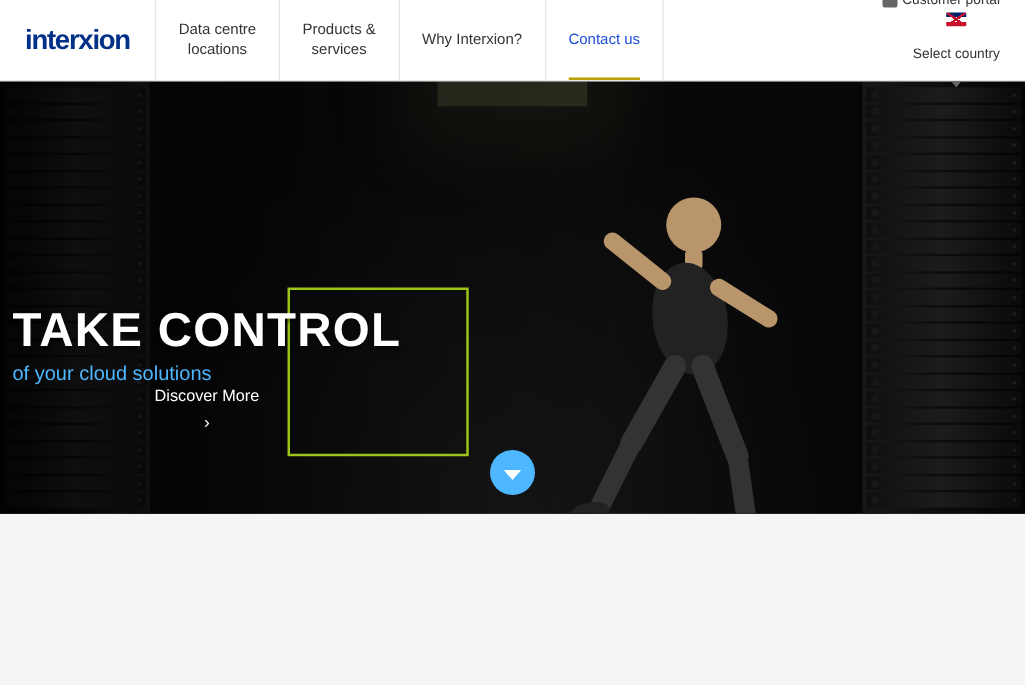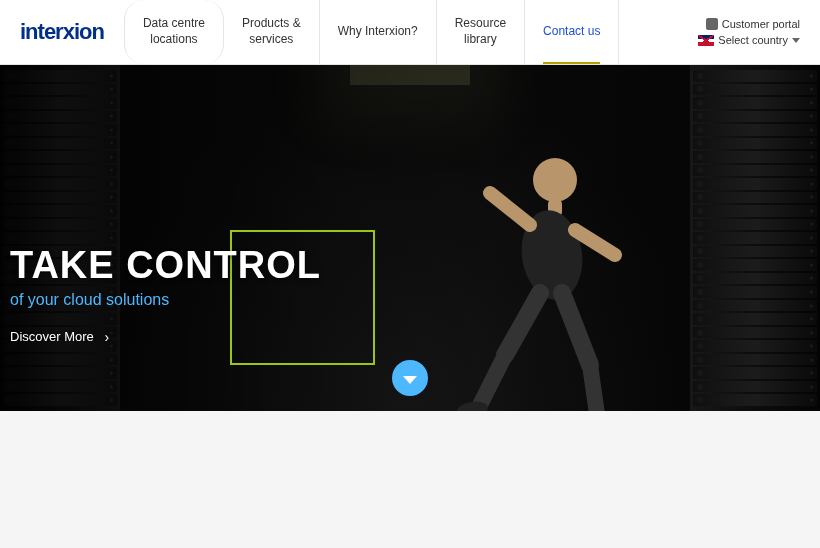--- a/index.html
+++ b/index.html
@@ -34,21 +34,21 @@
       display: flex;
       align-items: center;
       padding: 0 18px;
       font-size: 12px;
       color: #333;
       text-align: center;
       cursor: pointer;
       border-right: 1px solid #e5e5e5;
       line-height: 1.3;
     }
-    .nav-item:first-child { border-left: 1px solid #e5e5e5; border-radius: 20px; }
+    .nav-item:first-child { border-left: 1px solid #e5e5e5; }
     .nav-item.contact-active {
       color: #1d4ed8;
       position: relative;
     }
     .nav-item.contact-active::after {
       content: '';
       position: absolute;
       bottom: 0;
       left: 18px;
       right: 18px;
@@ -76,22 +76,23 @@
     .customer-portal-icon {
       width: 12px;
       height: 12px;
       background: #666;
       border-radius: 2px;
       display: inline-block;
     }
     .select-country {
       display: flex;
       align-items: center;
-      gap: 4px;
+      gap: 16px;
       cursor: pointer;
+      flex-direction: column;
     }
     .flag-icon {
       width: 16px;
       height: 11px;
       background: linear-gradient(to bottom, #012169 33%, #fff 33%, #fff 66%, #C8102E 66%);
       display: inline-block;
       border-radius: 1px;
       position: relative;
       overflow: hidden;
     }
@@ -234,24 +235,24 @@
     .hero-subtitle {
       font-size: 16px;
       color: #4db8ff;
       margin-top: 4px;
       font-weight: 400;
     }
     .discover-more {
       display: flex;
       align-items: center;
       gap: 5px;
-      margin-top: 20px;
       color: #fff;
       font-size: 13px;
       cursor: pointer;
+      flex-direction: column;
     }
     .discover-arrow {
       width: 16px;
       height: 16px;
       display: flex;
       align-items: center;
       justify-content: center;
       font-size: 14px;
     }
 
@@ -283,21 +284,20 @@
 </head>
 <body>
 
 <header class="header">
   <div class="logo">interxion</div>
 
   <nav class="nav">
     <div class="nav-item">Data centre<br>locations</div>
     <div class="nav-item">Products &amp;<br>services</div>
     <div class="nav-item">Why Interxion?</div>
-    <div class="nav-item">Resource<br>library</div>
     <div class="nav-item contact-active">Contact us</div>
   </nav>
 
   <div class="header-right">
     <div class="customer-portal">
       <span class="customer-portal-icon"></span>
       <span>Customer portal</span>
     </div>
     <div class="select-country">
       <span class="flag-icon"></span>

